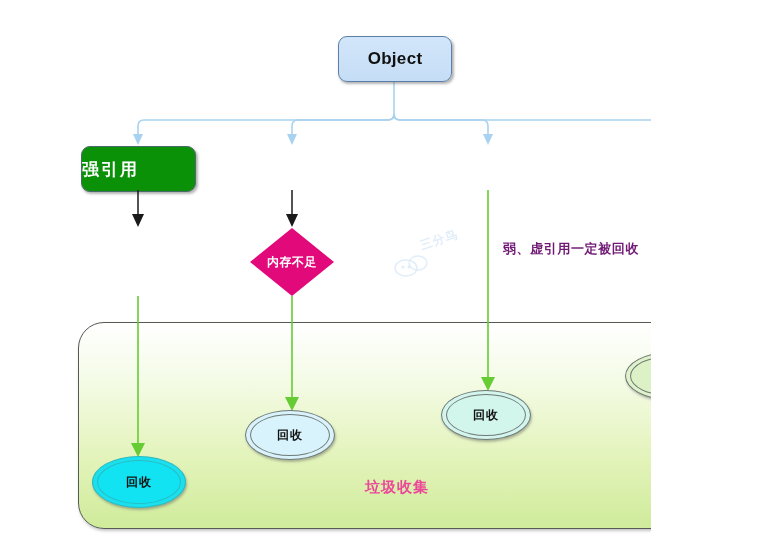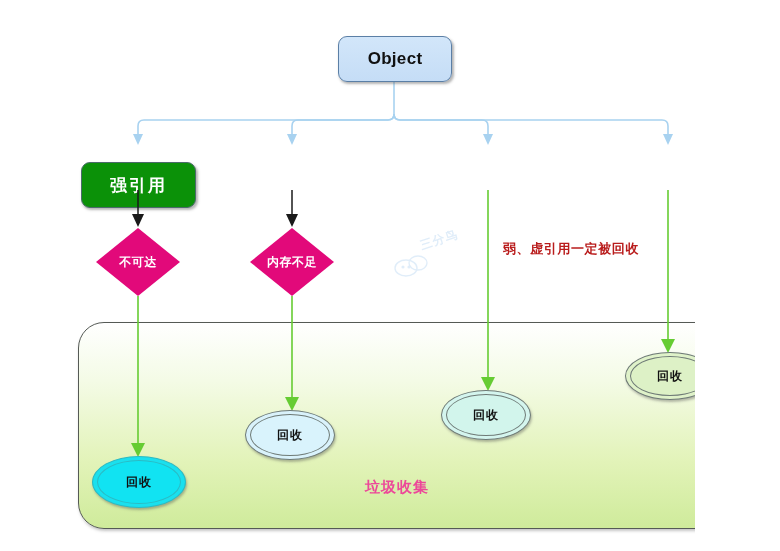--- a/index.html
+++ b/index.html
@@ -6,21 +6,20 @@
   body{
     font-family:"Liberation Sans","DejaVu Sans",sans-serif;
     -webkit-font-smoothing:antialiased;
   }
   #stage{
     position:relative;
     width:651px;
     height:551px;
     background:#ffffff;
     overflow:hidden;
-    padding-left:44px;
   }
   .abs{position:absolute;}
 
   
   .root-node{
     left:338px; top:36px; width:112px; height:44px;
     background:linear-gradient(180deg,#d2e6fa 0%,#c5ddf6 100%);
     border:1.4px solid #5b7fa6;
     border-radius:9px;
     box-shadow:1.5px 2px 2.5px rgba(90,90,90,.45);
@@ -30,25 +29,24 @@
   }
 
   
   .conn{stroke:#a8d2f0;stroke-width:1.6px;fill:none;}
   .conn-head{fill:#a8d2f0;}
 
   
   .ref-box{
     height:44px;
     border-radius:9px;
-    display:flex;align-items:center;justify-content:center;
+    display:flex;align-items:center;
     font-size:17px;font-weight:bold;color:#ffffff;
     letter-spacing:2px;
     box-shadow:1.5px 2px 2.5px rgba(90,90,90,.45);
-    margin-top:16px;
   }
   .ref-strong{
     left:81px; top:146px; width:113px;
     background:#0b9108;
     border:1.3px solid #4b6b6b;
   }
   .ref-soft{
     left:236px; top:146px; width:113px;
     background:#0bc866;
     border:1.3px solid #4b6b6b;
@@ -126,21 +124,21 @@
        border:1.3px solid #6e7a76; background:#d4f5ee;}
   .ov3 .oval-inner{border:1.3px solid #6e7a76; background:#d2f5ec;}
   
   .ov4{left:625px; top:352px; width:90px; height:48px;
        border:1.3px solid #6e7a76; background:#dff2c9;}
   .ov4 .oval-inner{border:1.3px solid #6e7a76; background:#ddf1c6;}
 
   
   .note{
     left:503px; top:240px;
-    font-size:13px;font-weight:bold;color:#b91c1c;
+    font-size:13px;font-weight:bold;color:#701a75;
     letter-spacing:.6px;white-space:nowrap;
   }
 
   
   .watermark{
     left:392px; top:238px; width:84px; height:42px;
     opacity:.45; pointer-events:none;
   }
   .wm-text{
     position:absolute; left:26px; top:0px;
@@ -177,26 +175,20 @@
     <span>强引用</span>
   </div>
 
   <svg class="abs" style="left:0;top:0;width:780px;height:551px;">
     <path class="blk" d="M138,190 L138,218"></path>
     <polygon class="blk-head" points="138,227 132,214 144,214"></polygon>
     <path class="blk" d="M292,190 L292,218"></path>
     <polygon class="blk-head" points="292,227 286,214 298,214"></polygon>
   </svg>
 
-  <div class="abs diamond-wrap" style="left:94px; top:226px;">
-    <svg width="88" height="72" viewBox="0 0 88 72">
-      <polygon class="diamond-shape" points="44,2 86,36 44,70 2,36"></polygon>
-    </svg>
-    <div class="diamond-label">不可达</div>
-  </div>
 
   <div class="abs diamond-wrap" style="left:248px; top:226px;">
     <svg width="88" height="72" viewBox="0 0 88 72">
       <polygon class="diamond-shape" points="44,2 86,36 44,70 2,36"></polygon>
     </svg>
     <div class="diamond-label">内存不足</div>
   </div>
 
   <div class="abs gc-box"></div>
   <div class="abs gc-label">垃圾收集</div>

